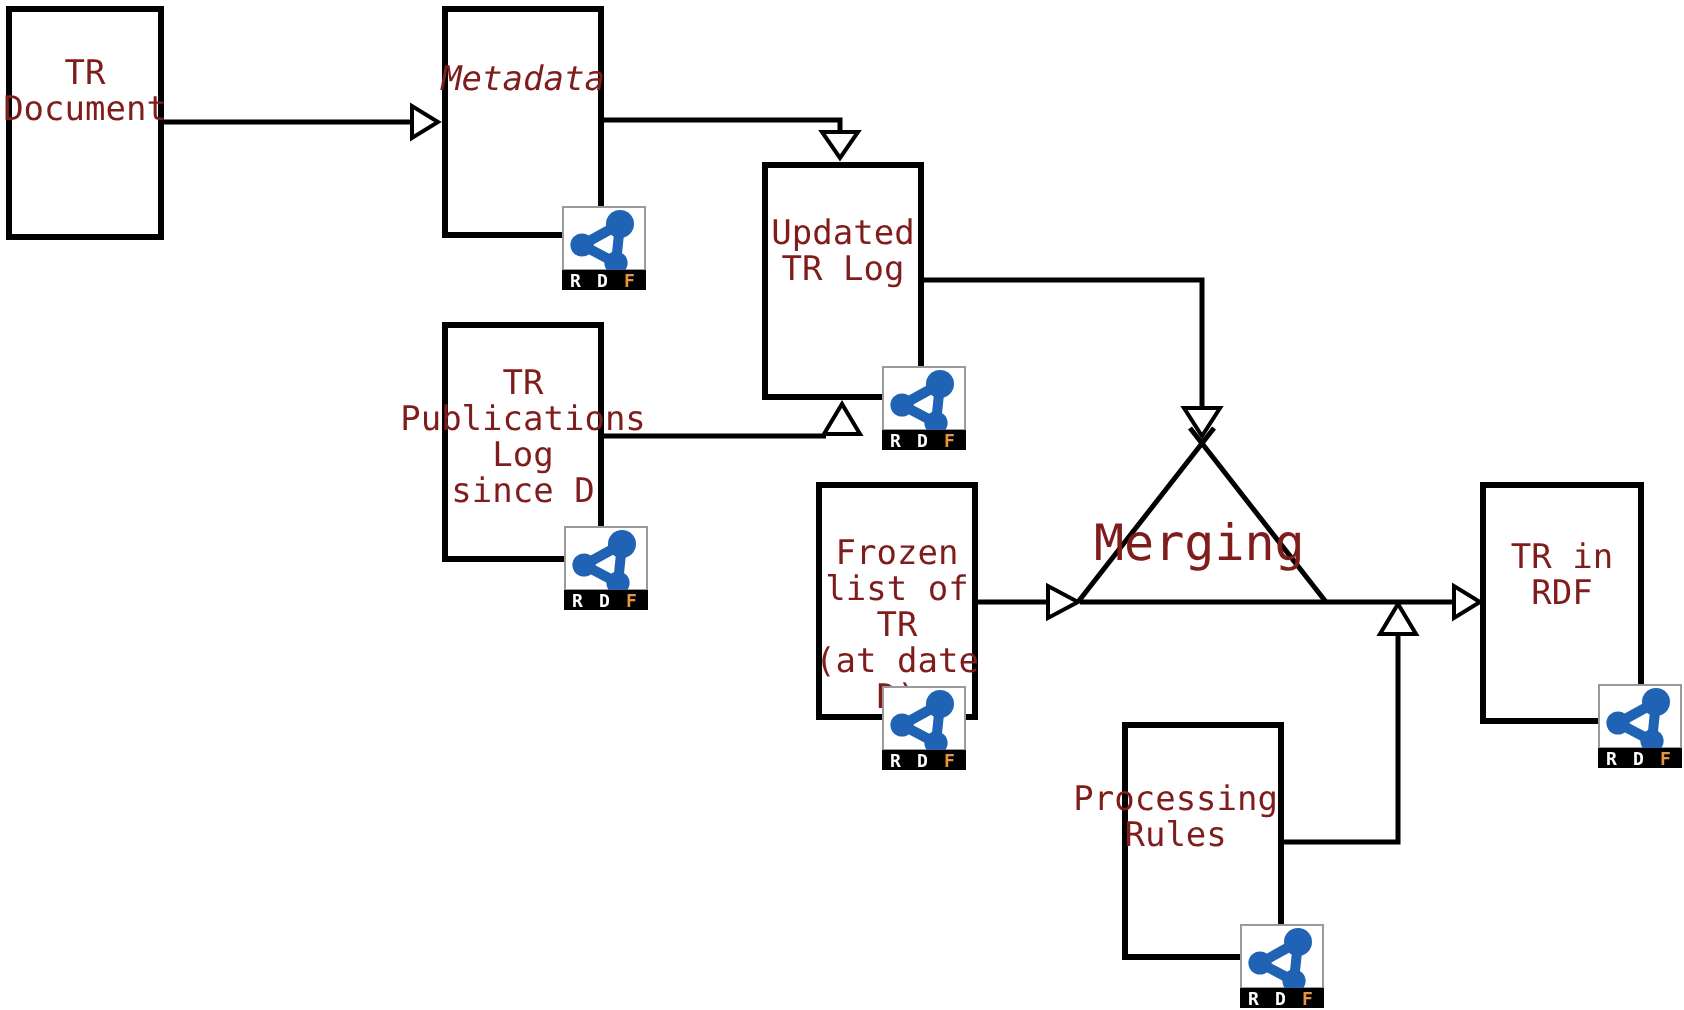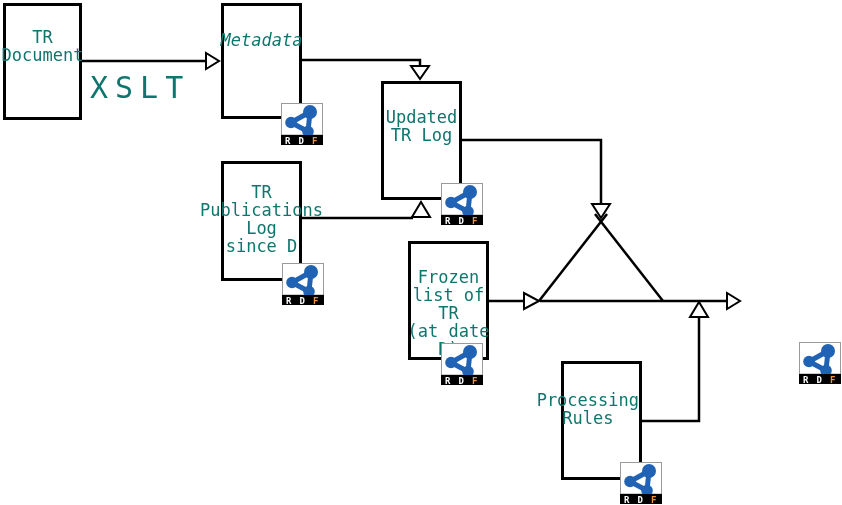--- a/index.html
+++ b/index.html
@@ -1,18 +1,18 @@
 <!DOCTYPE html>
 <html style="--line_black: #000000; --rdf_blue: #2062b4; --rdf_f_orange: #e89440;"><head>
 <meta charset="utf-8">
 <style>
   html,body{margin:0;padding:0;background:#fff;}
   .stage{
     position:relative;width:842px;height:505px;background:#ffffff;overflow:hidden;
-    font-family:"DejaVu Sans Mono","Liberation Mono",monospace;color:#0f766e;
+    font-family:"DejaVu Sans Mono","Liberation Mono",monospace;color:#7f1d1d;
   }
   svg.wires{position:absolute;left:0;top:0;z-index:1;}
   .wire{stroke:var(--line_black,#000);stroke-width:2.5;fill:none;}
   .arrowhead{fill:#ffffff;stroke:var(--line_black,#000);stroke-width:2;stroke-linejoin:miter;}
 
   .node{
     position:absolute;background:#ffffff;border:3px solid var(--line_black,#000);
     box-sizing:border-box;display:flex;justify-content:center;z-index:2;
   }
   .node .label{
@@ -136,22 +136,26 @@
     <span class="label">Frozen
 list of
 TR
 (at date
 D)</span>
   </div>
   <div class="node n-procrules">
     <span class="label">Processing
 Rules</span>
   </div>
+  <div class="node n-trinrdf">
+    <span class="label">TR in
+RDF</span>
+  </div>
 
-  <div class="edge-label el-xslt">XSLT</div>
+  <div class="edge-label el-merging">Merging</div>
 
   <svg class="rdf-icon i-metadata" viewBox="0 0 42 42">
       <use href="#rdf-icon"></use>
     </svg>
   <svg class="rdf-icon i-updated" viewBox="0 0 42 42">
       <use href="#rdf-icon"></use>
     </svg>
   <svg class="rdf-icon i-publog" viewBox="0 0 42 42">
       <use href="#rdf-icon"></use>
     </svg>

